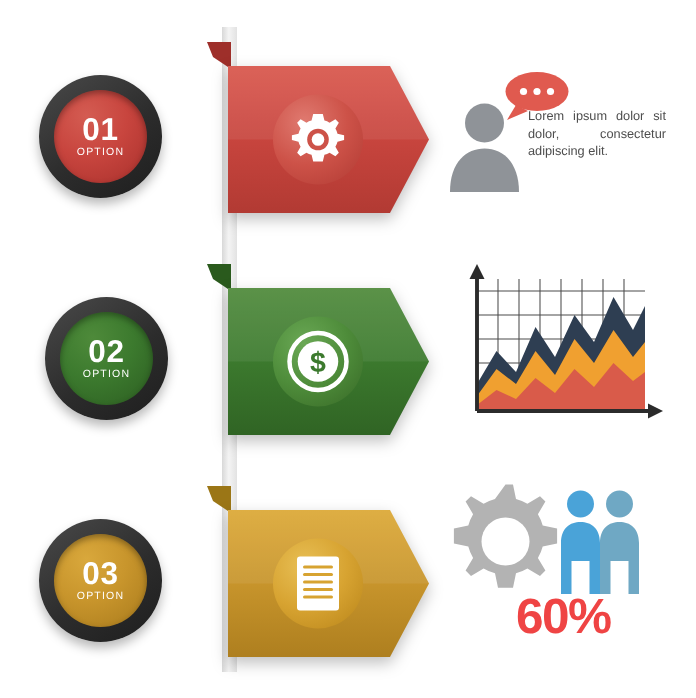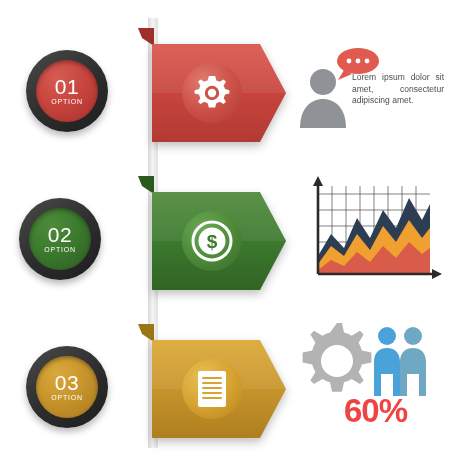--- a/index.html
+++ b/index.html
@@ -47,35 +47,35 @@
     border-radius: 50%;
     display: flex;
     flex-direction: column;
     align-items: center;
     justify-content: center;
     color: #ffffff;
     box-shadow: inset 0 2px 4px rgba(0,0,0,0.35);
   }
   .badge-num {
     font-size: 21px;
-    font-weight: normal;
+    font-weight: bold;
     line-height: 20px;
     letter-spacing: 0.5px;
   }
   .badge-opt {
     font-size: 7px;
     letter-spacing: 0.8px;
     margin-top: 1px;
   }
 
   .badge.b1 { left: 26px; top: 50px;
     background: linear-gradient(145deg, #4a4a4a 0%, #2c2c2c 55%, #1e1e1e 100%); }
   .badge.b1 .badge-inner {
     background: radial-gradient(circle at 35% 28%, #d45c52 0%, #c8453e 45%, #a8302c 100%); }
-  .badge.b2 { left: 19px; top: 198px;
+  .badge.b2 { left: 30px; top: 198px;
     background: linear-gradient(145deg, #4a4a4a 0%, #2c2c2c 55%, #1e1e1e 100%); text-align: right; }
   .badge.b2 .badge-inner {
     background: radial-gradient(circle at 35% 28%, #4e8a3a 0%, #3c7a2e 45%, #2c5d21 100%); }
   .badge.b3 { left: 26px; top: 346px;
     background: linear-gradient(145deg, #4a4a4a 0%, #2c2c2c 55%, #1e1e1e 100%); }
   .badge.b3 .badge-inner {
     background: radial-gradient(circle at 35% 28%, #d9a83c 0%, #c8952c 45%, #a87a1c 100%); }
 
   
   .banner {
@@ -264,21 +264,21 @@
     </svg>
     <svg width="46" height="34" viewBox="0 0 46 34" style="position:absolute;left:38px;top:-6px;">
       <ellipse cx="24" cy="15" rx="21" ry="13" fill="#e05a4f"></ellipse>
       <polygon points="10,24 4,34 18,28" fill="#e05a4f"></polygon>
       <g fill="#ffffff">
         <circle cx="15" cy="15" r="2.4"></circle>
         <circle cx="24" cy="15" r="2.4"></circle>
         <circle cx="33" cy="15" r="2.4"></circle>
       </g>
     </svg>
-    <div class="lorem">Lorem ipsum dolor sit amet, consectetur adipiscing amet.</div>
+    <div class="lorem">Lorem ipsum dolor sit dolor, consectetur adipiscing elit.</div>
   </div>
 
   <div class="right-block chart-block">
     <svg width="142" height="128" viewBox="0 0 142 128">
 
       <g stroke="#2b2b2b" stroke-width="0.7" opacity="0.85">
         <line x1="18" y1="104" x2="130" y2="104"></line>
         <line x1="18" y1="88" x2="130" y2="88"></line>
         <line x1="18" y1="72" x2="130" y2="72"></line>
         <line x1="18" y1="56" x2="130" y2="56"></line>

